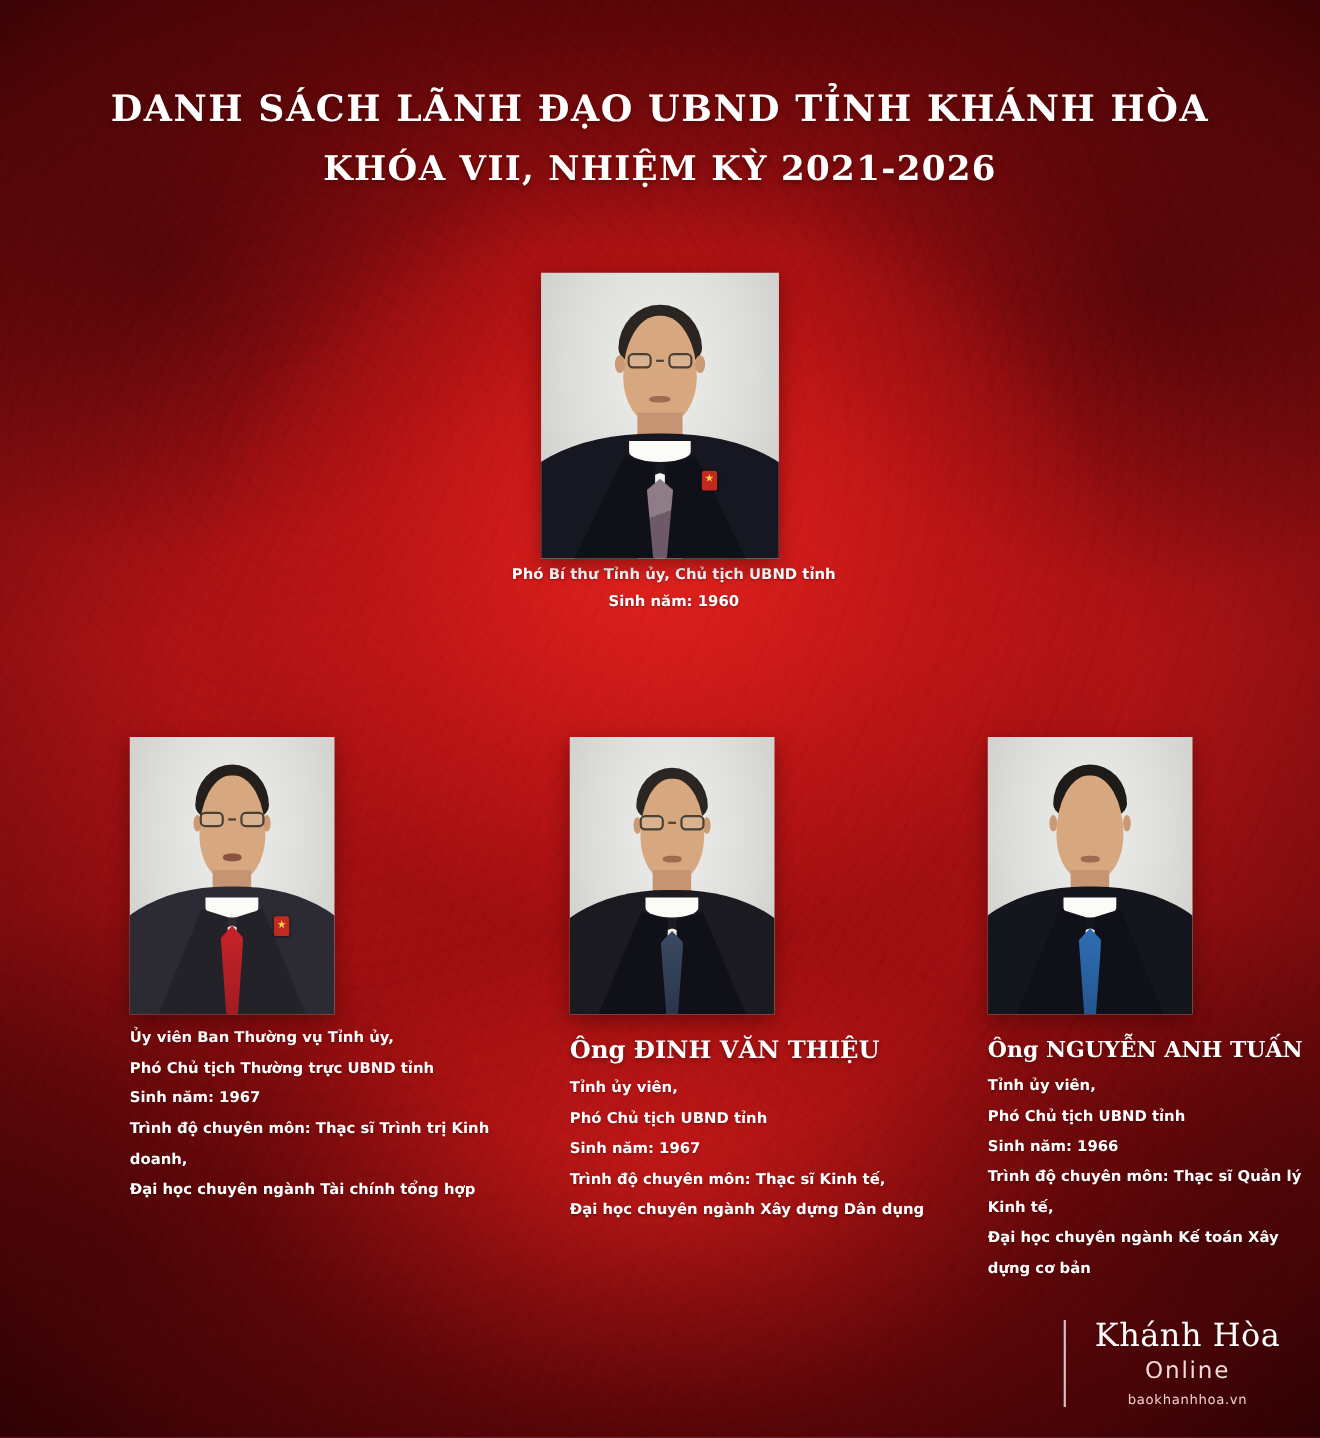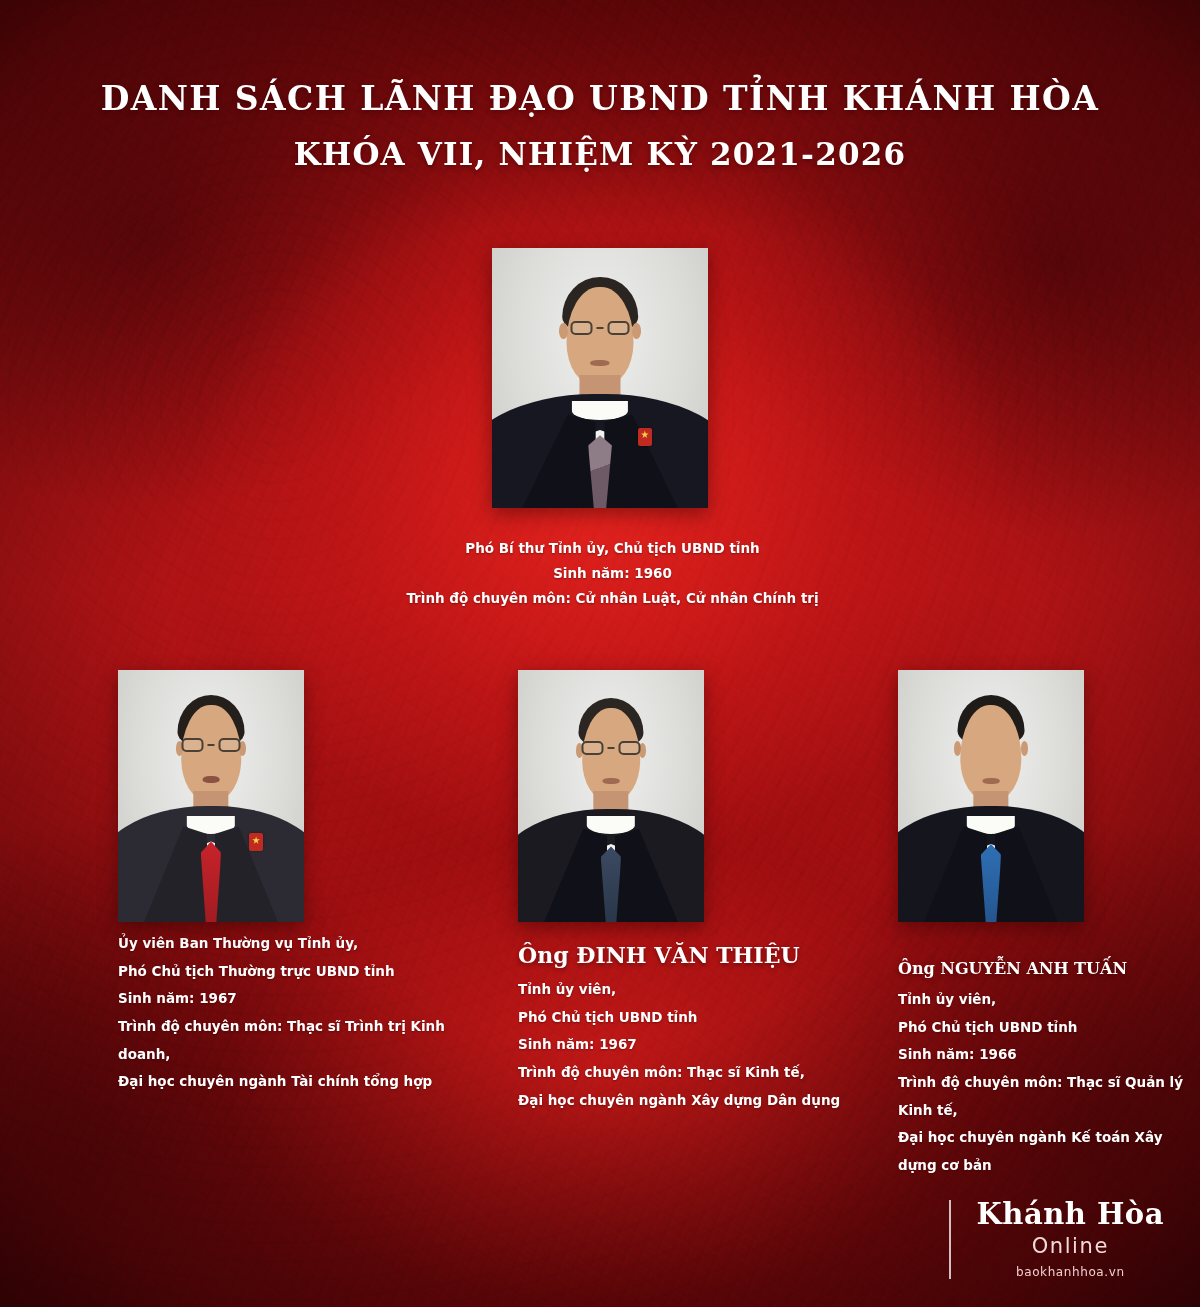--- a/index.html
+++ b/index.html
@@ -222,21 +222,21 @@
     right: 36px;
     bottom: 28px;
     padding-left: 26px;
     border-left: 2px solid rgba(255,255,255,0.75);
     text-align: center;
     color: #ffffff;
   }
   .logo-main {
     font-family: "DejaVu Serif", "Liberation Serif", serif;
     font-size: 29px;
-    font-weight: 700;
+    font-weight: 400;
     letter-spacing: .5px;
     line-height: 1;
   }
   .logo-sub {
     font-size: 21px;
     font-weight: 400;
     letter-spacing: 1.6px;
     line-height: 1.3;
     margin-top: 4px;
     color: #f3dada;
@@ -280,24 +280,23 @@
         <div class="suit" style="height:44%;"></div>
         <div class="shirt" style="height:30%;"></div>
         <div class="collar" style="top:59%;"></div>
         <div class="lapel-l" style="height:36%;"></div>
         <div class="lapel-r" style="height:36%;"></div>
         <div class="tie" style="height:28%; background:linear-gradient(160deg,#8e7d86 0 45%,#6d5a66 45% 100%);"></div>
         <div class="badge-pin" style="right:26%; bottom:24%;"></div>
       </div>
     </div>
     <div style="width:1200px; text-align:center;">
-      <div class="meta" style="margin-top:28px;padding-left:25px;">
+      <div class="meta" style="margin-top:2px;padding-left:25px;">
         <div>Phó Bí thư Tỉnh ủy, Chủ tịch UBND tỉnh</div>
         <div>Sinh năm: 1960</div>
-        <div>Trình độ chuyên môn: Cử nhân Luật, Cử nhân Chính trị</div>
       </div>
     </div>
   </div>
 
   <div class="person" style="left:118px; top:670px; width:330px;">
     <div class="photo-frame" style="width:186px; height:252px;">
       <div class="bgwall"></div>
       <div class="portrait">
         <div class="hair" style="width:36%; height:21%; top:10%; background:#241f1b;"></div>
         <div class="head" style="top:14%; height:38%; width:32%;"></div>
@@ -372,21 +371,21 @@
         <div class="mouth" style="top:43%;"></div>
         <div class="neck" style="top:48%; height:12%;"></div>
         <div class="suit" style="height:46%; background:#15161d;"></div>
         <div class="shirt" style="height:31%;"></div>
         <div class="collar" style="top:58%;"></div>
         <div class="lapel-l" style="height:38%;"></div>
         <div class="lapel-r" style="height:38%;"></div>
         <div class="tie" style="height:31%; background:linear-gradient(180deg,#2f6fb5,#24568f);"></div>
       </div>
     </div>
-    <div class="name" style="font-size:16px; margin-top:37px;">Ông NGUYỄN ANH TUẤN</div>
+    <div class="name" style="font-size:20px; margin-top:20px;">Ông NGUYỄN ANH TUẤN</div>
     <div class="meta" style="margin-top:8px; line-height:2.05;">
       <div>Tỉnh ủy viên,</div>
       <div>Phó Chủ tịch UBND tỉnh</div>
       <div>Sinh năm: 1966</div>
       <div>Trình độ chuyên môn: Thạc sĩ Quản lý Kinh tế,</div>
       <div>Đại học chuyên ngành Kế toán Xây dựng cơ bản</div>
     </div>
   </div>
 
   <div class="logo-block">

